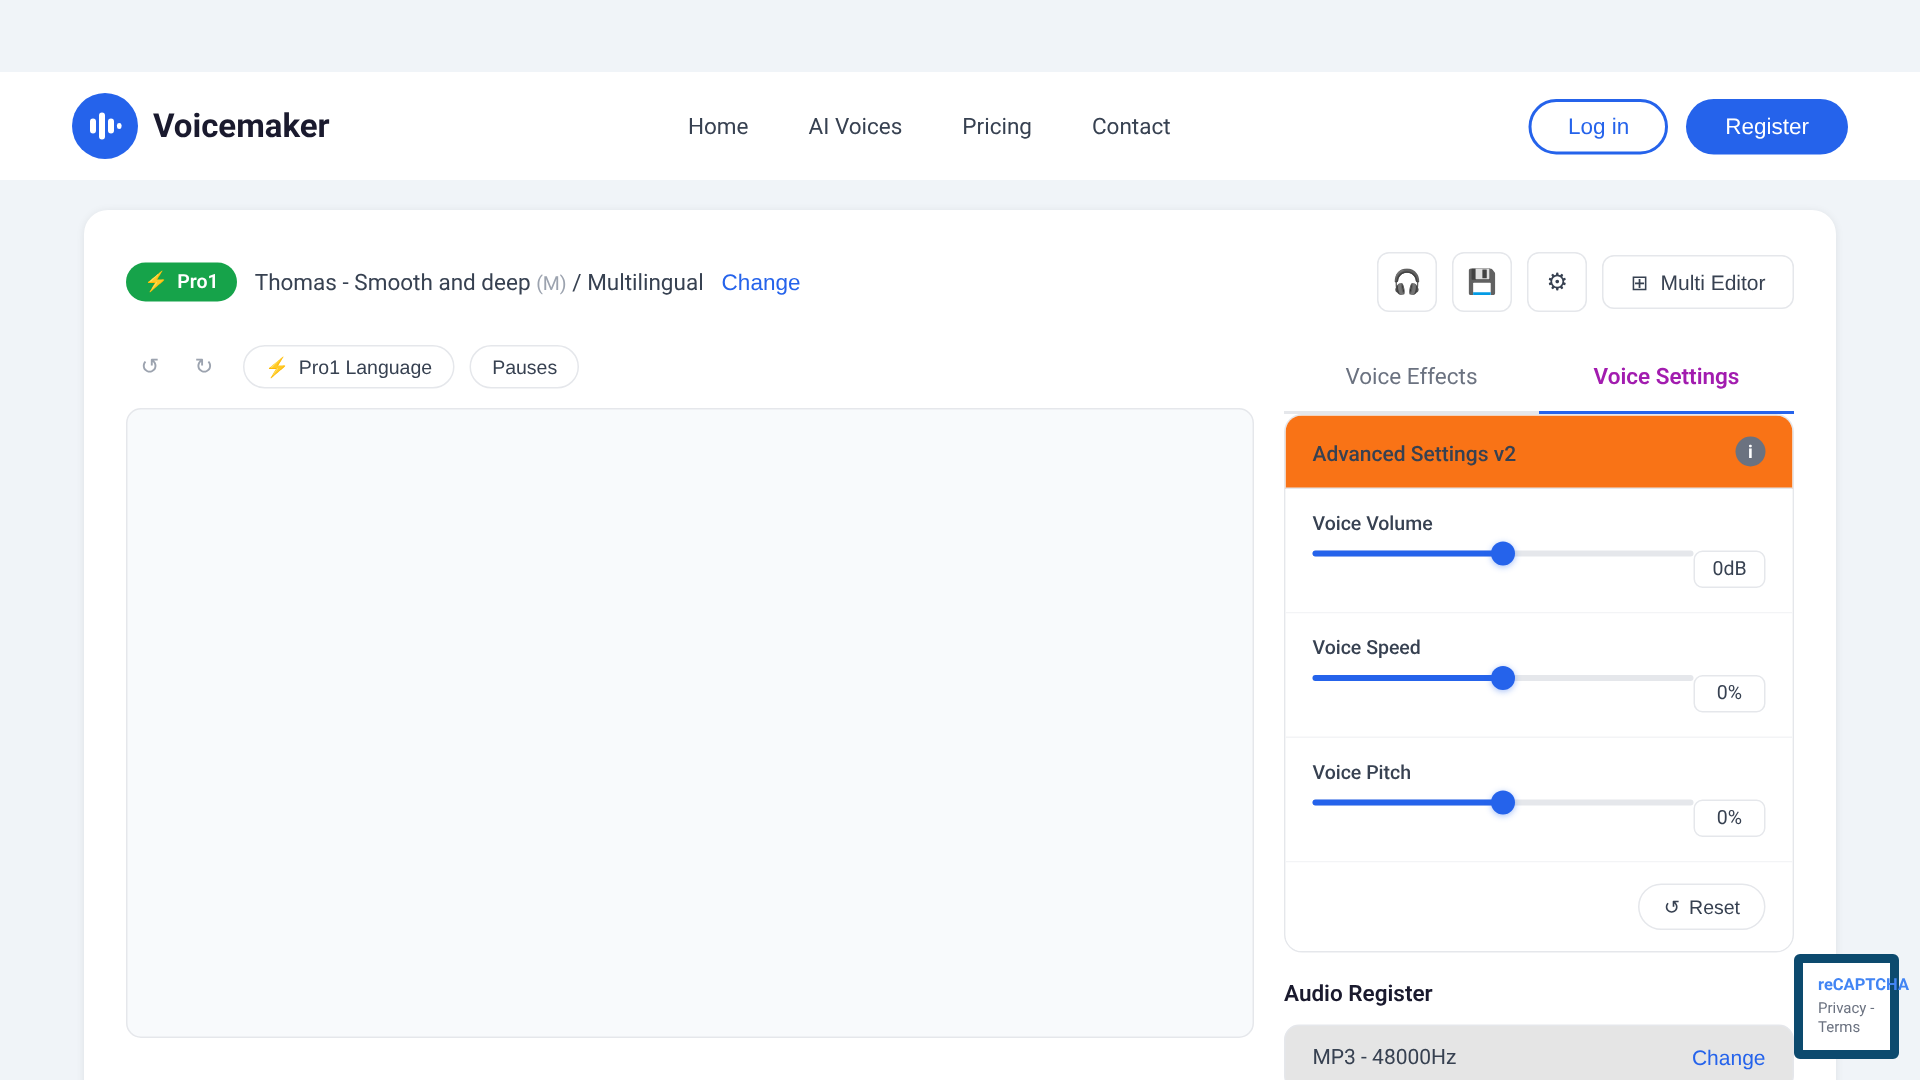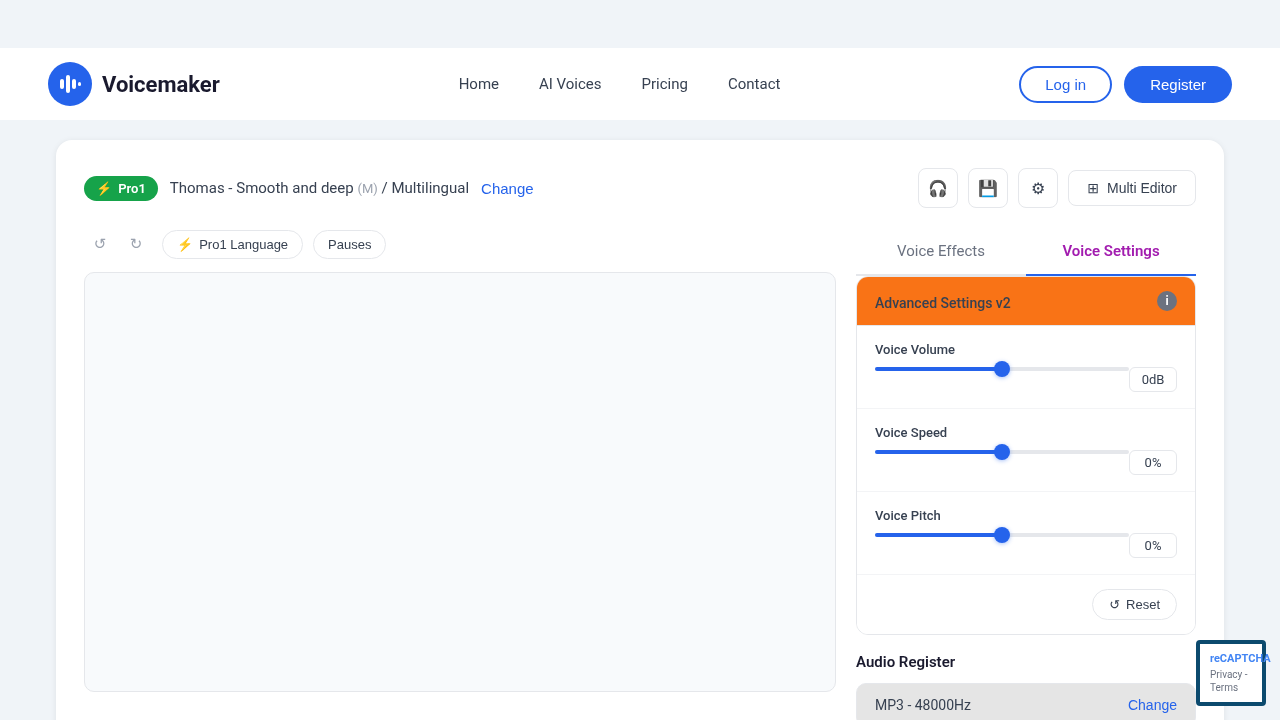--- a/index.html
+++ b/index.html
@@ -380,21 +380,21 @@
       background: #2563eb;
       border-radius: 10px;
     }
 
     
     .recaptcha-badge {
       position: fixed;
       bottom: 14px;
       right: 14px;
       background: #fff;
-      border: 4px solid #0c4a6e;
+      border: 6px solid #0c4a6e;
       border-radius: 4px;
       padding: 8px 10px;
       font-size: 10px;
       color: #6b7280;
       line-height: 1.3;
       width: 70px;
     }
   </style>
 </head>
 <body>

